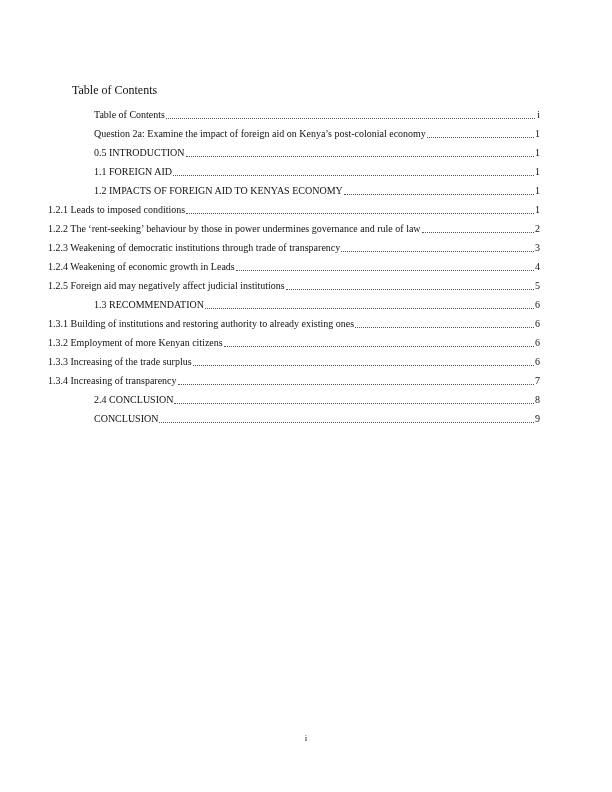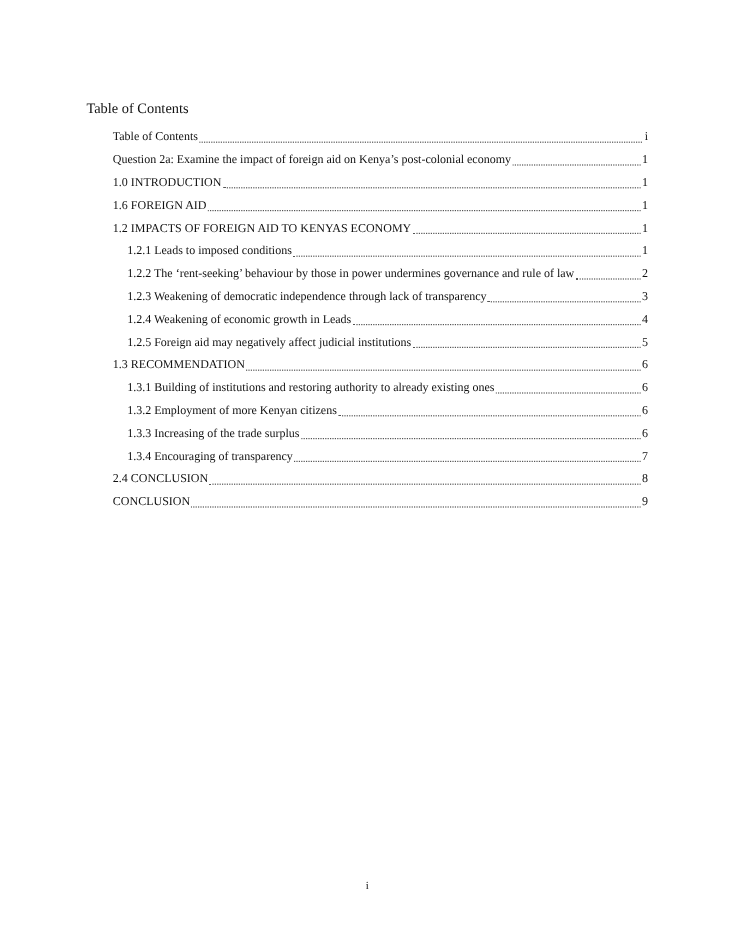--- a/index.html
+++ b/index.html
@@ -43,21 +43,21 @@
       height: 19.06px;
       display: flex;
       align-items: center;
       font-size: 10px;
       line-height: 12px;
       cursor: pointer;
       box-sizing: border-box;
       padding-right: 72px;
     }
     .toc-entry.level-1 { padding-left: 94px; }
-    .toc-entry.level-2 { padding-left: 106px; }
+    .toc-entry.level-2 { padding-left: 48px; }
     .toc-text {
       white-space: nowrap;
       flex: 0 0 auto;
     }
     .toc-leader {
       flex: 1 1 auto;
       overflow: hidden;
       white-space: nowrap;
       margin: 0 1px;
       height: 12px;
@@ -97,46 +97,46 @@
       <span class="toc-text">Table of Contents</span>
       <span class="toc-leader"></span>
       <span class="toc-page">i</span>
     </li>
     <li class="toc-entry level-1">
       <span class="toc-text">Question 2a: Examine the impact of foreign aid on Kenya’s post-colonial economy</span>
       <span class="toc-leader"></span>
       <span class="toc-page">1</span>
     </li>
     <li class="toc-entry level-1">
-      <span class="toc-text">1.0 INTRODUCTION</span>
+      <span class="toc-text">0.5 INTRODUCTION</span>
       <span class="toc-leader"></span>
       <span class="toc-page">1</span>
     </li>
     <li class="toc-entry level-1">
-      <span class="toc-text">1.6 FOREIGN AID</span>
+      <span class="toc-text">1.1 FOREIGN AID</span>
       <span class="toc-leader"></span>
       <span class="toc-page">1</span>
     </li>
     <li class="toc-entry level-1">
       <span class="toc-text">1.2 IMPACTS OF FOREIGN AID TO KENYAS ECONOMY</span>
       <span class="toc-leader"></span>
       <span class="toc-page">1</span>
     </li>
     <li class="toc-entry level-2">
       <span class="toc-text">1.2.1 Leads to imposed conditions</span>
       <span class="toc-leader"></span>
       <span class="toc-page">1</span>
     </li>
     <li class="toc-entry level-2">
       <span class="toc-text">1.2.2 The ‘rent-seeking’ behaviour by those in power undermines governance and rule of law</span>
       <span class="toc-leader"></span>
       <span class="toc-page">2</span>
     </li>
     <li class="toc-entry level-2">
-      <span class="toc-text">1.2.3 Weakening of democratic independence through lack of transparency</span>
+      <span class="toc-text">1.2.3 Weakening of democratic institutions through trade of transparency</span>
       <span class="toc-leader"></span>
       <span class="toc-page">3</span>
     </li>
     <li class="toc-entry level-2">
       <span class="toc-text">1.2.4 Weakening of economic growth in Leads</span>
       <span class="toc-leader"></span>
       <span class="toc-page">4</span>
     </li>
     <li class="toc-entry level-2">
       <span class="toc-text">1.2.5 Foreign aid may negatively affect judicial institutions</span>
@@ -157,21 +157,21 @@
       <span class="toc-text">1.3.2 Employment of more Kenyan citizens</span>
       <span class="toc-leader"></span>
       <span class="toc-page">6</span>
     </li>
     <li class="toc-entry level-2">
       <span class="toc-text">1.3.3 Increasing of the trade surplus</span>
       <span class="toc-leader"></span>
       <span class="toc-page">6</span>
     </li>
     <li class="toc-entry level-2">
-      <span class="toc-text">1.3.4 Encouraging of transparency</span>
+      <span class="toc-text">1.3.4 Increasing of transparency</span>
       <span class="toc-leader"></span>
       <span class="toc-page">7</span>
     </li>
     <li class="toc-entry level-1">
       <span class="toc-text">2.4 CONCLUSION</span>
       <span class="toc-leader"></span>
       <span class="toc-page">8</span>
     </li>
     <li class="toc-entry level-1">
       <span class="toc-text">CONCLUSION</span>

